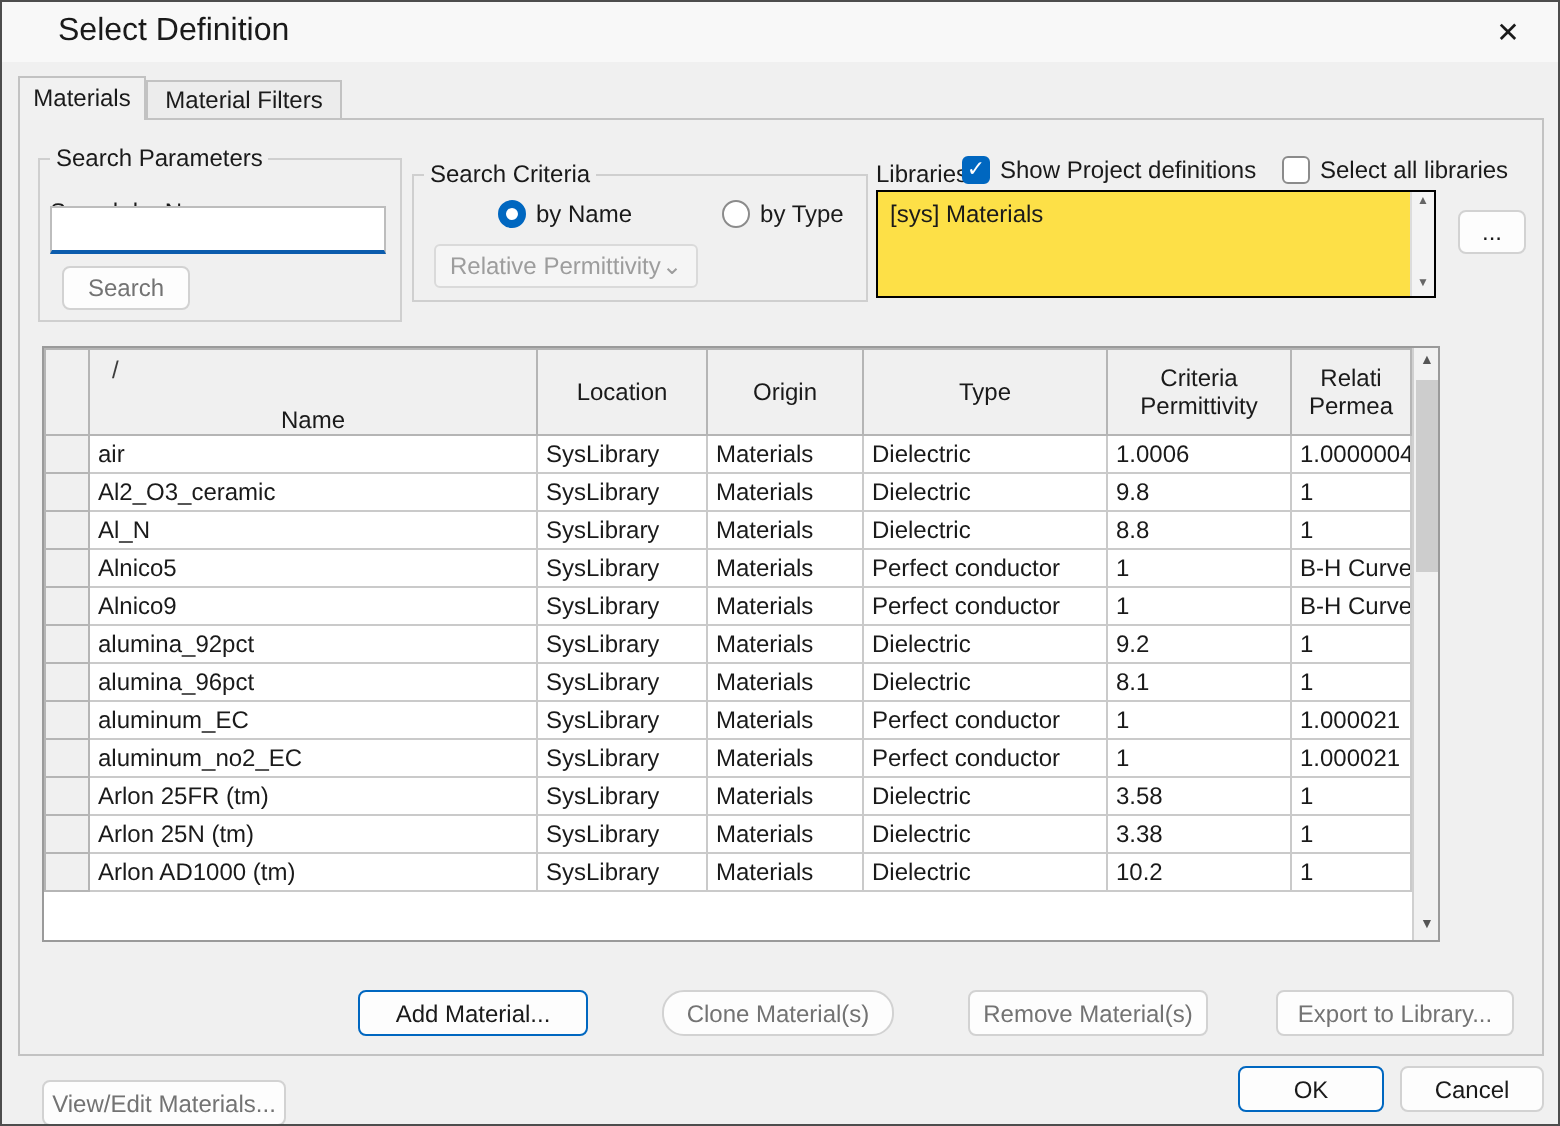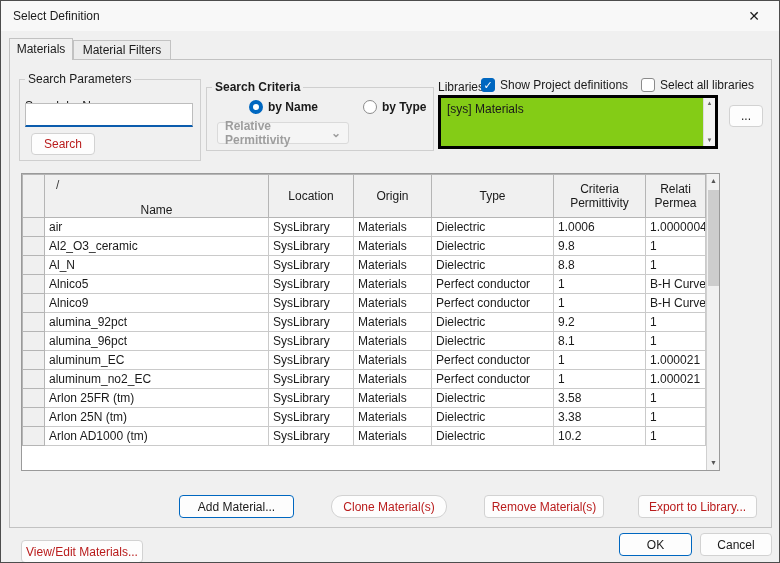--- a/index.html
+++ b/index.html
@@ -4,21 +4,21 @@
 <style>
   * { box-sizing: border-box; margin: 0; padding: 0; }
   html,body { width: 780px; height: 563px; }
   body { font-family: "Liberation Sans", sans-serif; background: #fff; }
 
   .dialog { position: relative; width: 780px; height: 563px; background: #f0f0f0;
             border: 1px solid #4d4d4d; overflow: hidden; font-size: 12px; color: #1a1a1a; }
 
   
   .titlebar { position: absolute; left: 0; top: 0; width: 100%; height: 30px; background: #f8f8f8; z-index: 4; }
-  .title { position: absolute; left: 12px; top: 0; line-height: 30px; font-size: 12px; }
+  .title { position: absolute; left: 28px; top: 0; line-height: 30px; font-size: 16px; }
   .close { position: absolute; right: 4px; top: 0; width: 42px; height: 30px; line-height: 30px;
            text-align: center; font-size: 14px; cursor: default; }
 
   
   .tab { position: absolute; border: 1px solid #c2c2c2; border-bottom: none; background: #ececec;
          text-align: center; font-size: 12px; }
   .tab.active { left: 8px; top: 37px; width: 64px; height: 22px; line-height: 21px; background: #f1f1f1; z-index: 3; }
   .tab.inactive { left: 72px; top: 39px; width: 98px; height: 19px; line-height: 18px; z-index: 2; }
   .tabpage { position: absolute; left: 8px; top: 58px; width: 763px; height: 469px;
              border: 1px solid #c2c2c2; background: #f0f0f0; z-index: 1; }
@@ -31,45 +31,45 @@
 
   .g-searchparams { left: 18px; top: 78px; width: 182px; height: 82px; }
   .lbl-searchname { position: absolute; left: 5px; top: 7px; margin-top: 12px; }
   .search-input { position: absolute; left: 5px; top: 23px; width: 168px; height: 24px;
                   border: 1px solid #bdbdbd; border-bottom: 2px solid #0b5cad; background: #fff;
                   font-family: "Liberation Sans", sans-serif; font-size: 12px; padding: 0 5px; outline: none; }
 
   .btn { position: absolute; background: #fdfdfd; border: 1px solid #d2d2d2; border-radius: 4px;
          font-family: "Liberation Sans", sans-serif; font-size: 12px; color: #1a1a1a;
          display: flex; align-items: center; justify-content: center; z-index: 2; cursor: default; }
-  .btn.disabled { color: #b91c1c; }
+  .btn.disabled { color: #737373; }
   .btn.accent { border-color: #0067c0; }
 
   .btn-search { left: 30px; top: 132px; width: 64px; height: 22px; }
 
-  .g-searchcriteria { left: 205px; top: 86px; width: 228px; height: 64px; font-weight: bold; }
+  .g-searchcriteria { left: 205px; top: 86px; width: 228px; height: 64px; }
   .radio-row { position: absolute; left: 10px; top: 12px; display: flex; align-items: center; white-space: nowrap; }
   .radio { display: inline-flex; align-items: center; gap: 5px; margin-right: 13px; padding-left: 32px; }
   .rdot { width: 14px; height: 14px; border-radius: 50%; background: #fff; border: 1px solid #8b8b8b; flex: none; }
   .rdot.on { border: 4px solid #0067c0; }
   .dropdown { position: absolute; left: 10px; top: 34px; width: 132px; height: 22px; background: #f5f5f5;
               border: 1px solid #dadada; border-radius: 3px; color: #9d9d9d;
               display: flex; align-items: center; justify-content: space-between; padding: 0 7px; }
 
   
   .lbl-libraries { position: absolute; left: 437px; top: 79px; z-index: 2; }
   .check { position: absolute; display: flex; align-items: center; gap: 5px; z-index: 2; white-space: nowrap; }
   .check-showproj { left: 480px; top: 77px; }
   .check-selectall { left: 640px; top: 77px; }
   .cbox { width: 14px; height: 14px; border: 1px solid #8b8b8b; border-radius: 3px; background: #fff;
           color: transparent; font-size: 11px; line-height: 12px; text-align: center; flex: none; }
   .cbox.on { background: #0067c0; border-color: #0067c0; color: #fff; }
 
-  .listbox { position: absolute; left: 437px; top: 94px; width: 280px; height: 54px; background: #84cc16;
-             border: 3px solid #000000; z-index: 2; overflow: hidden; }
+  .listbox { position: absolute; left: 437px; top: 94px; width: 280px; height: 54px; background: #fde047;
+             border: 1px solid #000000; z-index: 2; overflow: hidden; }
   .listitem { padding: 4px 6px; }
   .lb-scroll { position: absolute; right: 0; top: 0; bottom: 0; width: 12px; background: #f3f3f3;
                border-left: 1px solid #dcdcdc; }
   .lb-scroll .arr { position: absolute; left: 0; width: 11px; height: 11px; font-size: 6px; color: #666;
                     text-align: center; line-height: 11px; }
   .lb-scroll .arr.up { top: 0; }
   .lb-scroll .arr.down { bottom: 0; }
   .btn-browse { left: 728px; top: 104px; width: 34px; height: 22px; }
 
   

